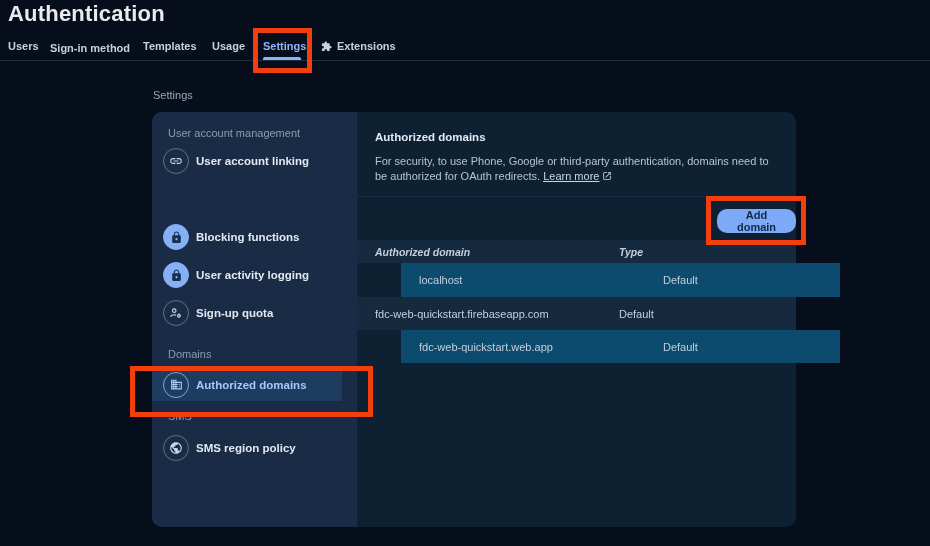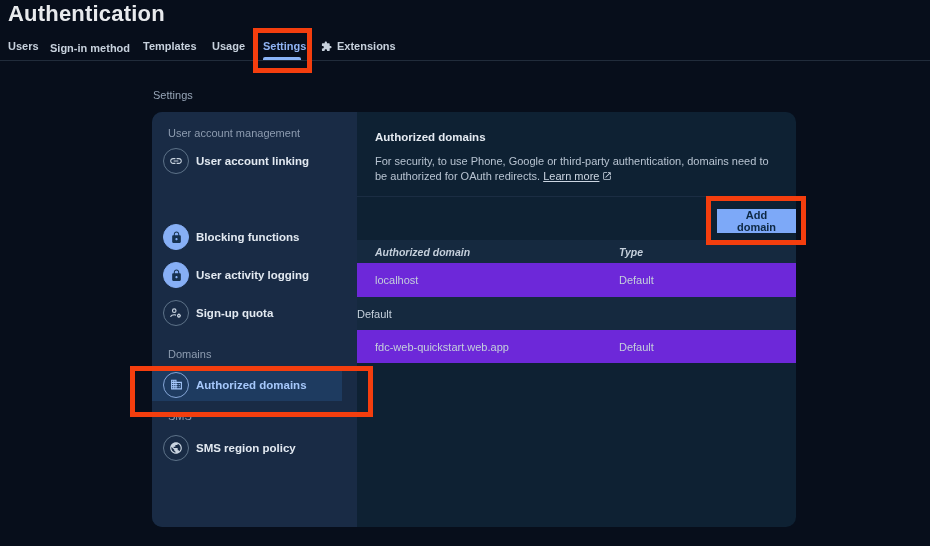--- a/index.html
+++ b/index.html
@@ -69,31 +69,31 @@
     font-size:11px; line-height:15px; color:#b7c3d1;
   }
   .learn-more { color:#ccd6e2; text-decoration:underline; cursor:pointer; white-space:nowrap; }
   .ext-link-icon { display:inline-block; vertical-align:-1px; margin-left:3px; color:#ccd6e2; }
   .toolbar-divider {
     position:absolute; left:205px; top:84px; width:439px; height:1px; background:#1b2d43;
   }
   .add-domain-btn {
     position:absolute; left:565px; top:97px; height:24px; padding:0 12px;
     background:#7da9f8; color:#0d2843; font-family:"Liberation Sans", sans-serif;
-    font-size:11px; font-weight:bold; border:none; border-radius:0; cursor:pointer;
+    font-size:11px; font-weight:bold; border:none; border-radius:10px; cursor:pointer;
   }
   .table-header {
     position:absolute; left:205px; top:128px; width:439px; height:23px;
     background:#15293f; display:flex; align-items:center;font-style:italic;
   }
   .table-row {
     position:absolute; left:205px; width:439px; height:34px;
     display:flex; align-items:center; cursor:pointer;
   }
-  .row-dark  { background:#6d28d9; }
+  .row-dark  { background:#0c4a6e;margin-left:44px; }
   .row-light { background:#15293f; }
   .col-domain { padding-left:18px; width:262px; font-size:11px; color:#c4cfdb; white-space:nowrap; }
   .col-type   { font-size:11px; color:#c4cfdb; }
   .table-header .col-domain, .table-header .col-type { font-size:10.5px; font-weight:bold; color:#c4cfdb; }
   
   .annotation {
     position:absolute; border:5px solid #f43e0e; z-index:50; pointer-events:none;
   }
   .anno-settings  { left:253px; top:28px;  width:59px;  height:45px; }
   .anno-addbtn    { left:706px; top:196px; width:100px; height:49px; }
@@ -216,20 +216,21 @@
   <div class="table-header">
     <span class="col-domain">Authorized domain</span>
     <span class="col-type">Type</span>
   </div>
 
   <div class="table-row row-dark" style="top:151px; height:34px;">
     <span class="col-domain">localhost</span>
     <span class="col-type">Default</span>
   </div>
   <div class="table-row row-light" style="top:185px; height:33px;">
+    <span class="col-domain">fdc-web-quickstart.firebaseapp.com</span>
     <span class="col-type">Default</span>
   </div>
   <div class="table-row row-dark" style="top:218px; height:33px;">
     <span class="col-domain">fdc-web-quickstart.web.app</span>
     <span class="col-type">Default</span>
   </div>
 
 </div>
 
 <div class="annotation anno-settings"></div>

